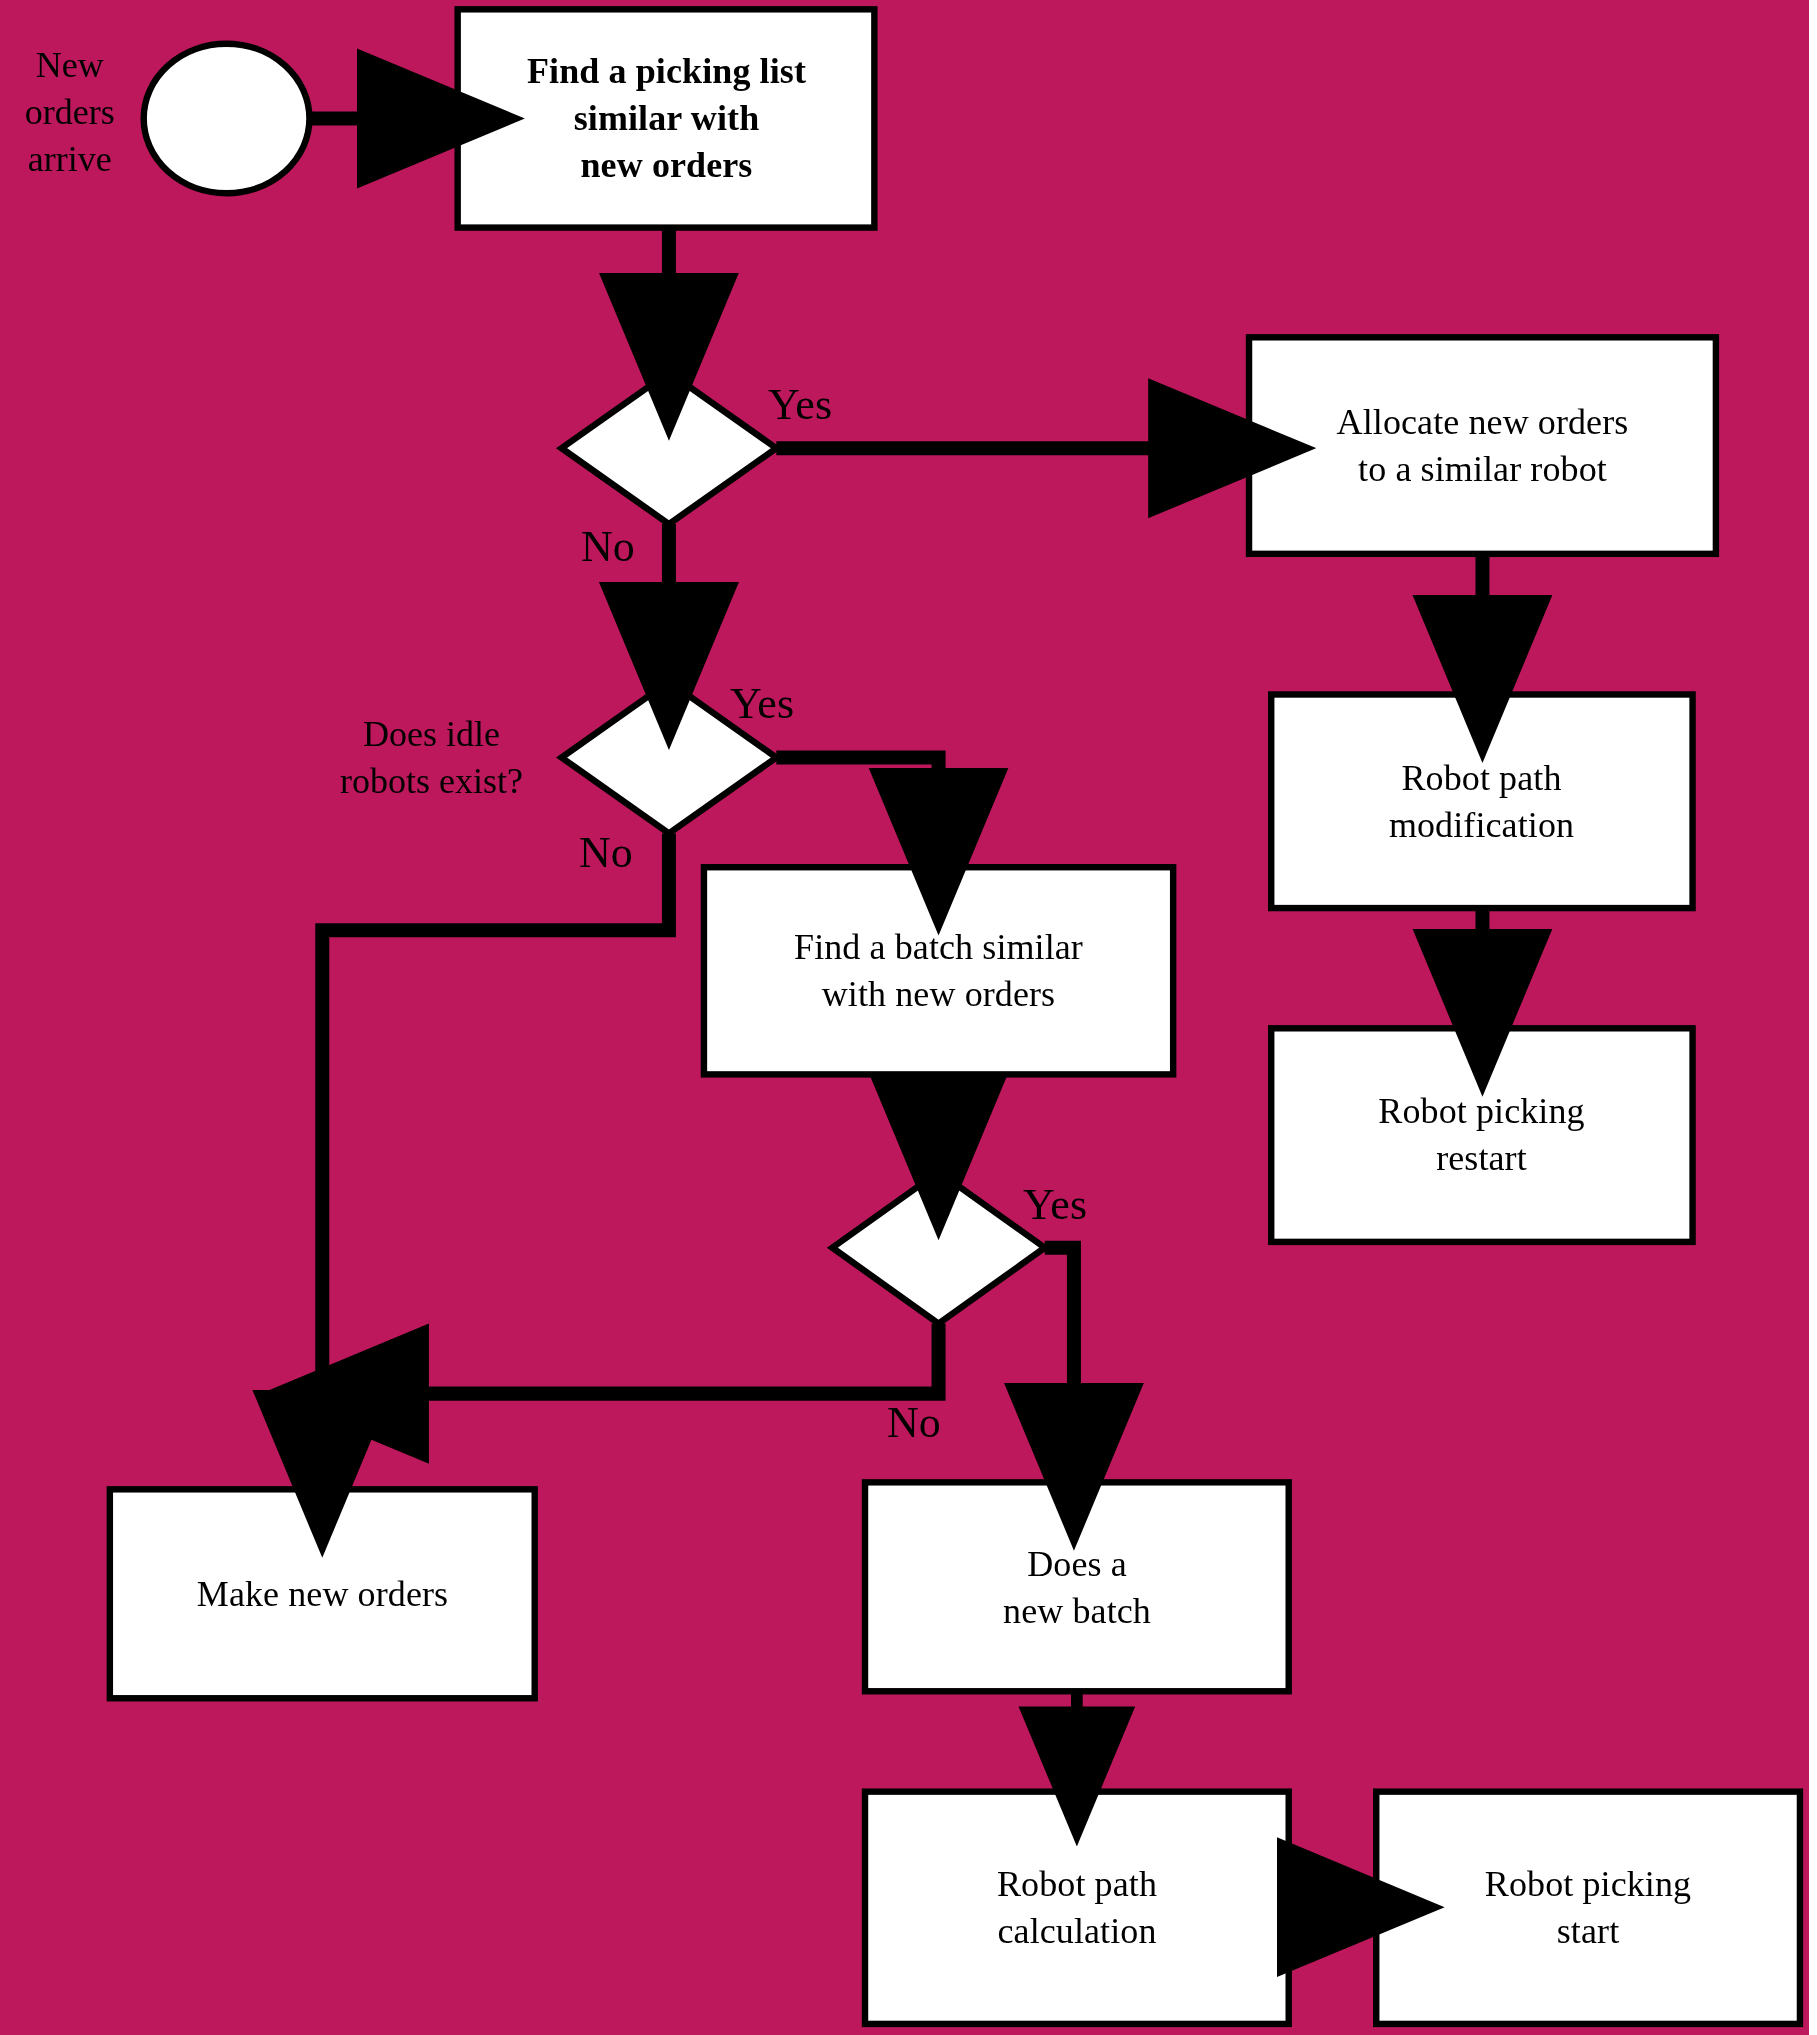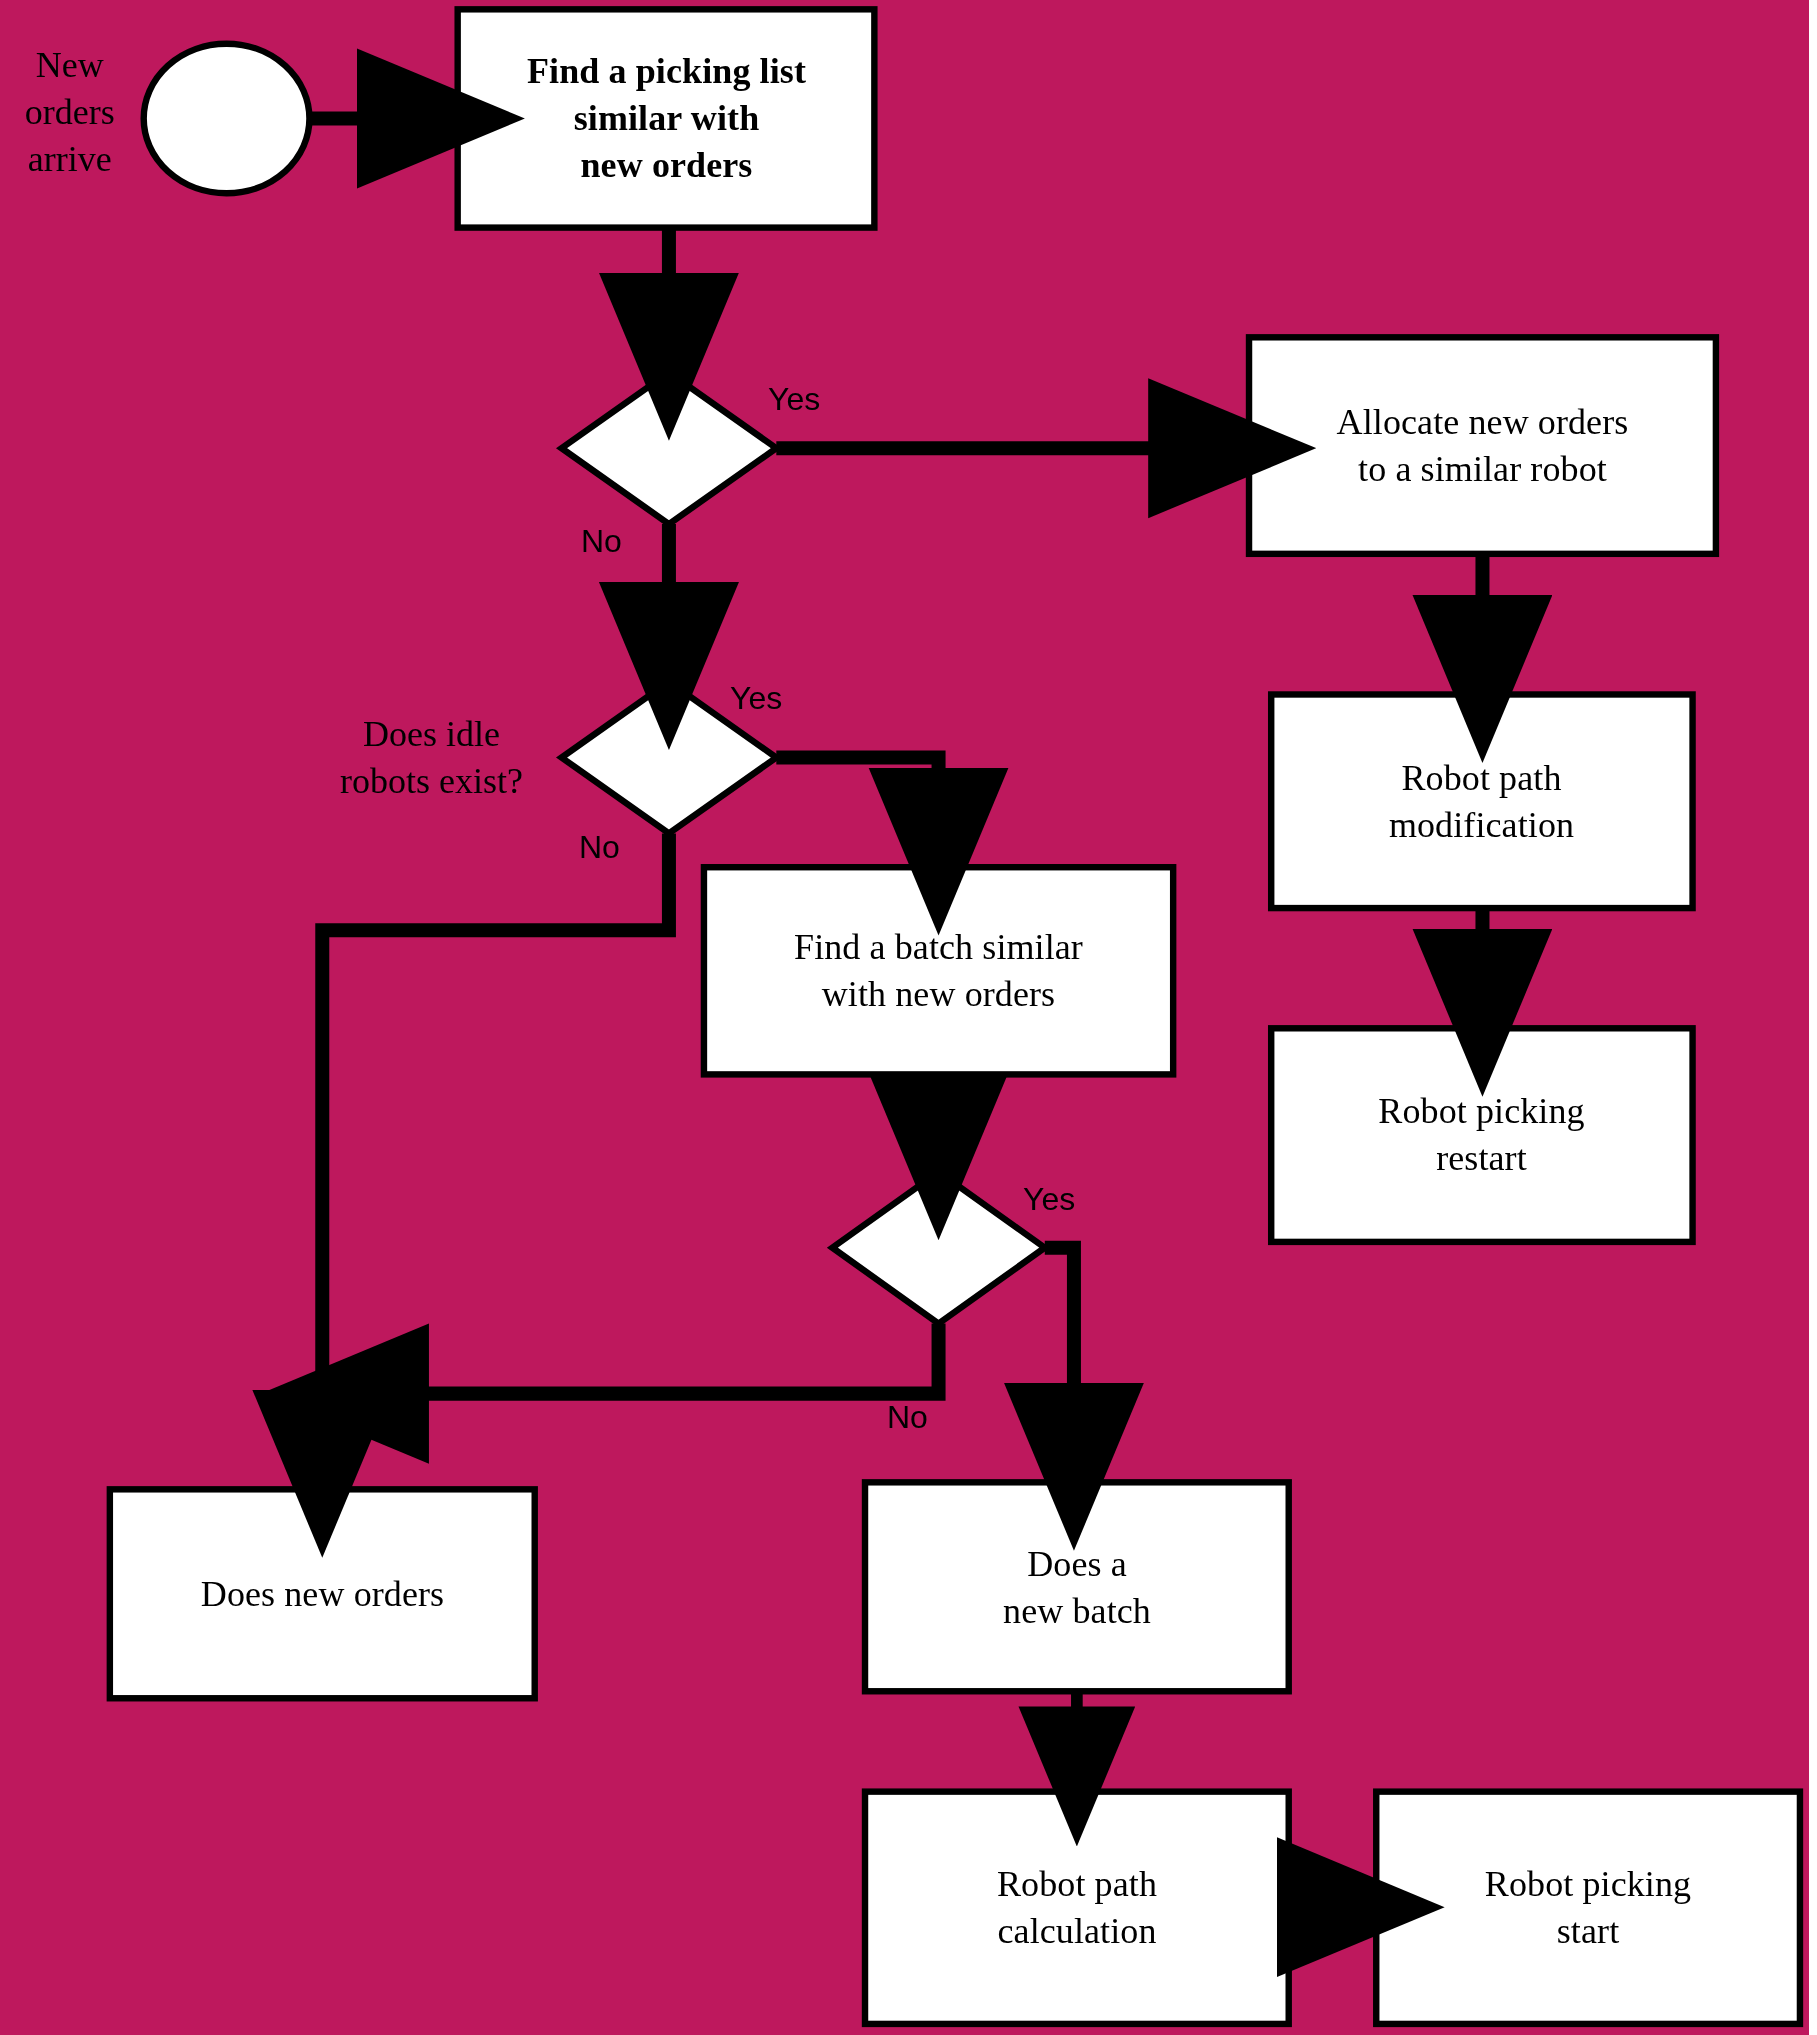--- a/index.html
+++ b/index.html
@@ -35,22 +35,22 @@
     font-family: "Liberation Serif", "DejaVu Serif", serif;
     font-size: 36px;
     line-height: 1.30;
     letter-spacing: 0.1px;
     white-space: pre-line;
     pointer-events: auto;
   }
   .edge-label {
     position: absolute;
     color: #000000;
-    font-family: Liberation Sans, sans-serif;
-    font-size: 32px;
+    font-family: Liberation Serif, serif;
+    font-size: 44px;
     line-height: 1.0;
     white-space: nowrap;
   }
   .side-label {
     position: absolute;
     color: #000000;
     font-family: "Liberation Serif", "DejaVu Serif", serif;
     font-size: 36px;
     line-height: 1.30;
     text-align: center;
@@ -143,21 +143,21 @@
   <div class="node-label" style="left:1271px; top:1028px; width:421px; height:214px;">Robot picking
 restart</div>
 
   <div class="side-label" style="left:315px; top:711px; width:233px;">Does idle
 robots exist?</div>
 
   <div class="node-label" style="left:704px; top:867px; width:469px; height:207px;">Find a batch similar
 with new orders</div>
 
 
-  <div class="node-label" style="left:110px; top:1490px; width:425px; height:209px;">Does new orders</div>
+  <div class="node-label" style="left:110px; top:1490px; width:425px; height:209px;">Make new orders</div>
 
   <div class="node-label" style="left:865px; top:1483px; width:424px; height:209px;">Does a
 new batch</div>
 
   <div class="node-label" style="left:865px; top:1792px; width:424px; height:232px;">Robot path
 calculation</div>
 
   <div class="node-label" style="left:1376px; top:1792px; width:424px; height:232px;">Robot picking
 start</div>
 

